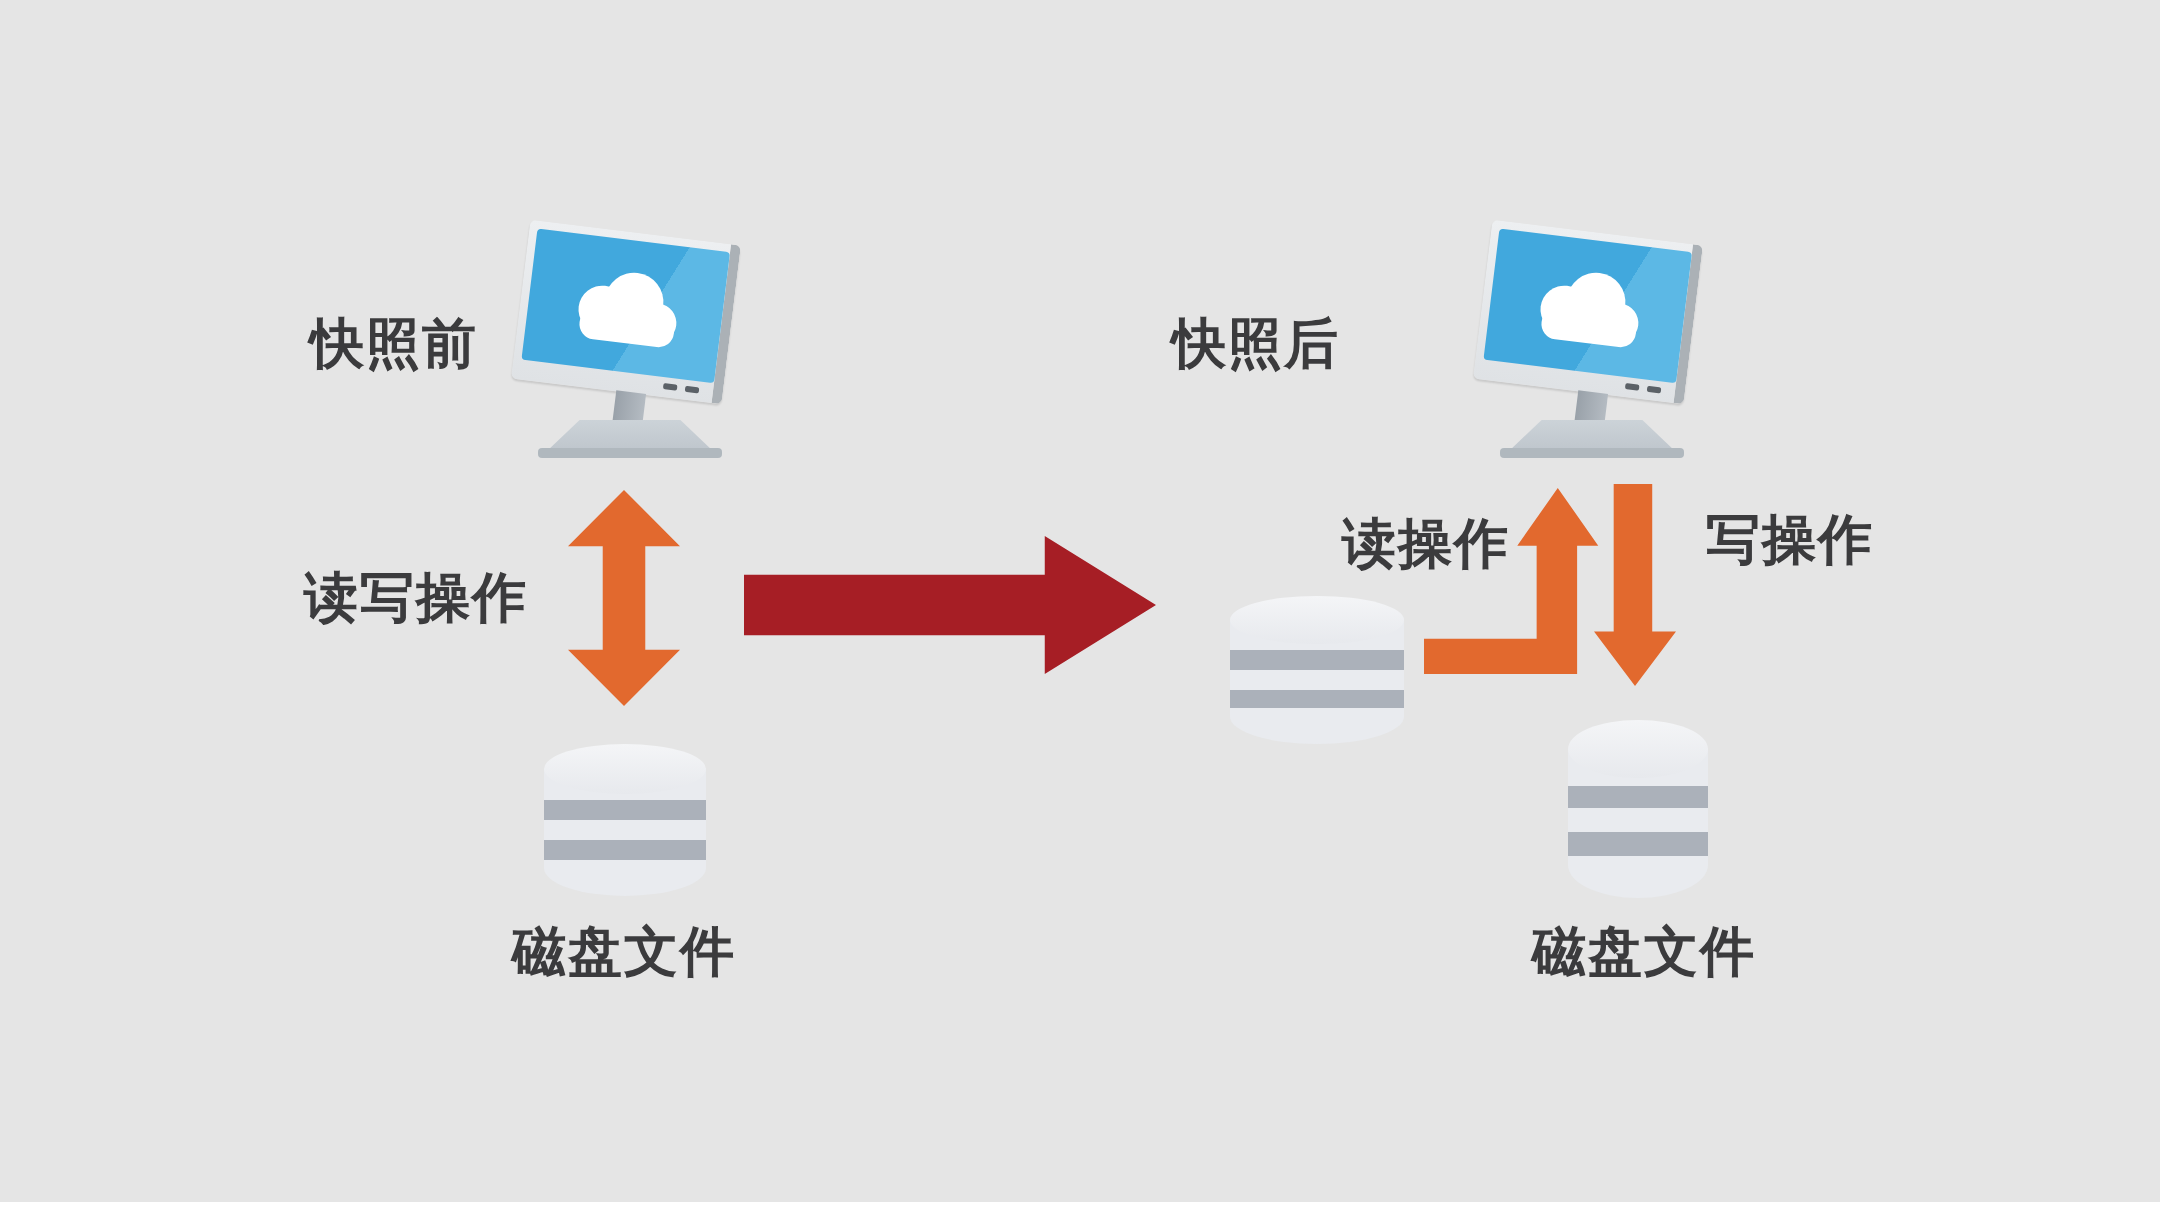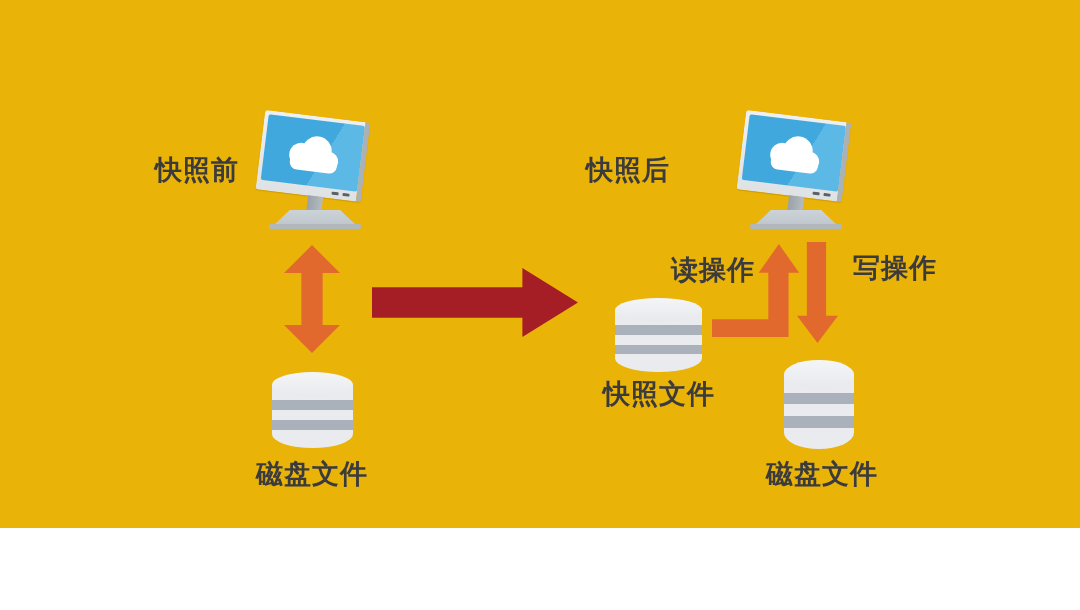--- a/index.html
+++ b/index.html
@@ -6,22 +6,22 @@
     --arrow-orange:#E2692E;
     --arrow-red:#A61E25;
     --screen-blue:#41A8DD;
     --db-body:#E9EBEF;
     --db-band:#ABB1BA;
     --text:#3B3B3D;
   }
   *{margin:0;padding:0;box-sizing:border-box;}
   html,body{background:#fff;}
   #stage{
-    position:relative;width:1080px;height:528px;background:#eab308;overflow:hidden;
-    font-family:Liberation Mono, monospace;
+    position:relative;width:1080px;height:601px;background:#e5e5e5;overflow:hidden;
+    font-family:Liberation Sans, sans-serif;
   }
   .lbl{
     position:absolute;color:var(--text);font-weight:700;font-size:27px;
     letter-spacing:1px;white-space:nowrap;line-height:1.15;
   }
   .lbl.center{text-align:center;white-space:normal;}
 
   
   .monitor{position:absolute;width:124px;height:120px;}
   .m-bezel{
@@ -107,20 +107,21 @@
         </svg>
       </div>
       <i class="m-btn b1"></i>
       <i class="m-btn b2"></i>
     </div>
     <div class="m-neck"></div>
     <div class="m-base"></div>
     <div class="m-base-rim"></div>
   </div>
 
+  <div class="lbl" style="left:152px;top:284px;">读写操作</div>
 
   <div class="arw arw-double"></div>
 
   <div class="db" style="left:272px;top:372px;width:81px;height:76px;">
     <div class="db-body"></div>
     <div class="db-band b1"></div>
     <div class="db-band b2"></div>
     <div class="db-top"></div>
   </div>
 
@@ -158,21 +159,20 @@
   <div class="arw arw-write"></div>
 
   <div class="db" style="left:615px;top:298px;width:87px;height:74px;">
     <div class="db-body"></div>
     <div class="db-band b1"></div>
     <div class="db-band b2"></div>
     <div class="db-top"></div>
   </div>
 
   <div class="lbl center" style="left:559px;top:381px;width:200px;">
-    <div>快照文件</div>
   </div>
 
   <div class="db" style="left:784px;top:360px;width:70px;height:89px;">
     <div class="db-body"></div>
     <div class="db-band b1"></div>
     <div class="db-band b2"></div>
     <div class="db-top"></div>
   </div>
 
   <div class="lbl center" style="left:759px;top:461px;width:126px;">磁盘文件</div>

